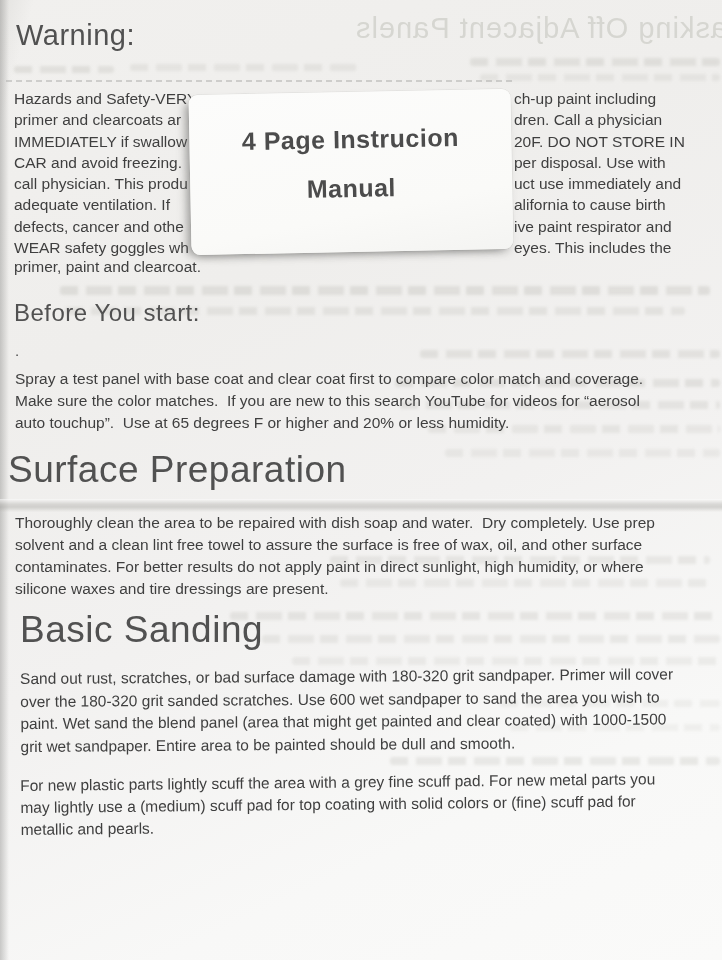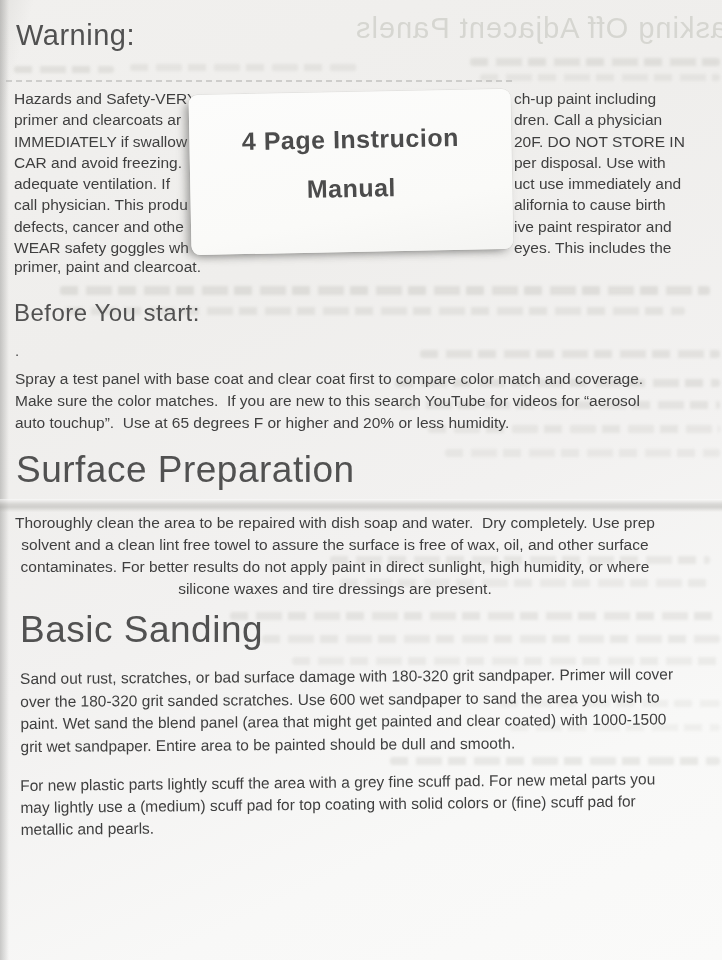--- a/index.html
+++ b/index.html
@@ -12,31 +12,31 @@
     color:#414141;
   }
   .left-edge { position:absolute; left:0; top:0; width:9px; height:960px;
     background:linear-gradient(to right, rgba(130,130,128,.40), rgba(130,130,128,0)); }
 
   
   .heading { position:absolute; color:#515151; white-space:nowrap; letter-spacing:.5px;
     font-weight:400; line-height:1.1; }
   .h-warning { left:16px; top:20px;  font-size:29px; }
   .h-before  { left:14px; top:300px; font-size:24px; }
-  .h-surface { left:16px; top:450px; font-size:37px; }
+  .h-surface { left:8px; top:450px; font-size:37px; }
   .h-basic   { left:20px; top:610px; font-size:37px; }
 
   
   .btxt { position:absolute; font-size:15.5px; color:#3f3f3f; }
   .warn-left  { left:14px;  top:88px; width:177px; overflow:hidden; line-height:21.3px; }
   .warn-right { left:514px; top:88px; width:202px; overflow:hidden; line-height:21.3px; }
   .warn-last  { left:14px;  top:258px; white-space:pre; }
   .pline, .frag { white-space:pre; }
   .p1 { left:15px; top:368px; line-height:22px; }
-  .p2 { left:15px; top:512px; line-height:22px;text-align:center; }
+  .p2 { left:15px; top:512px; line-height:22px; }
   .p3 { left:20px; top:668px; line-height:22.6px; transform:rotate(-0.4deg); transform-origin:left top; }
   .p4 { left:20px; top:775px; line-height:22px;  transform:rotate(-0.6deg); transform-origin:left top; }
   .stray-dot { left:15px; top:342px; font-size:15px; color:#4a4a4a; }
 
   
   .sticker { position:absolute; left:190px; top:92px; width:322px; height:160px;
     background:linear-gradient(170deg, #fcfcfb 0%, #fafaf8 70%, #f4f4f2 100%);
     border-radius:9px; transform:rotate(-1.1deg); text-align:center;
     box-shadow:-8px 4px 8px -4px rgba(100,100,98,.55),
                0 7px 9px -5px rgba(110,110,108,.5),
@@ -93,22 +93,22 @@
 
   <div class="heading h-warning">Warning:</div>
 
   <div class="perforation"></div>
 
   <div class="btxt warn-left">
       <div class="frag">Hazards and Safety-VERY</div>
       <div class="frag">primer and clearcoats ar</div>
       <div class="frag">IMMEDIATELY if swallow</div>
       <div class="frag">CAR and avoid freezing.</div>
+      <div class="frag">call physician. This produ</div>
       <div class="frag">adequate ventilation. If</div>
-      <div class="frag">call physician. This produ</div>
       <div class="frag">defects, cancer and othe</div>
       <div class="frag">WEAR safety goggles wh</div>
     </div>
   <div class="btxt warn-right">
       <div class="frag">ch-up paint including</div>
       <div class="frag">dren. Call a physician</div>
       <div class="frag">20F. DO NOT STORE IN</div>
       <div class="frag">per disposal. Use with</div>
       <div class="frag">uct use immediately and</div>
       <div class="frag">alifornia to cause birth</div>

